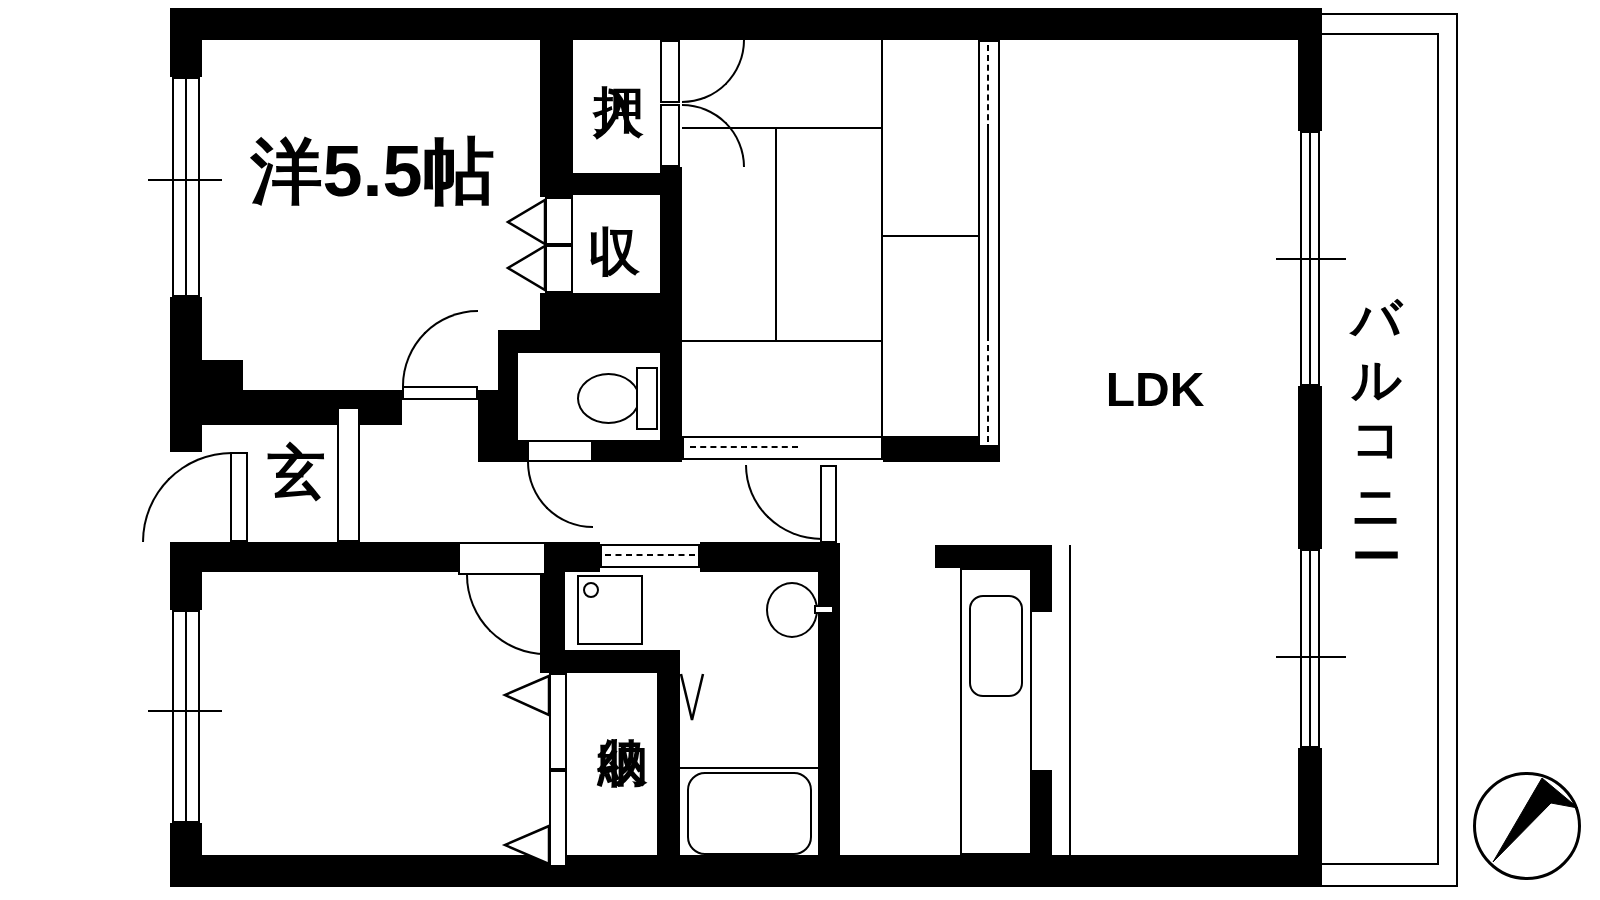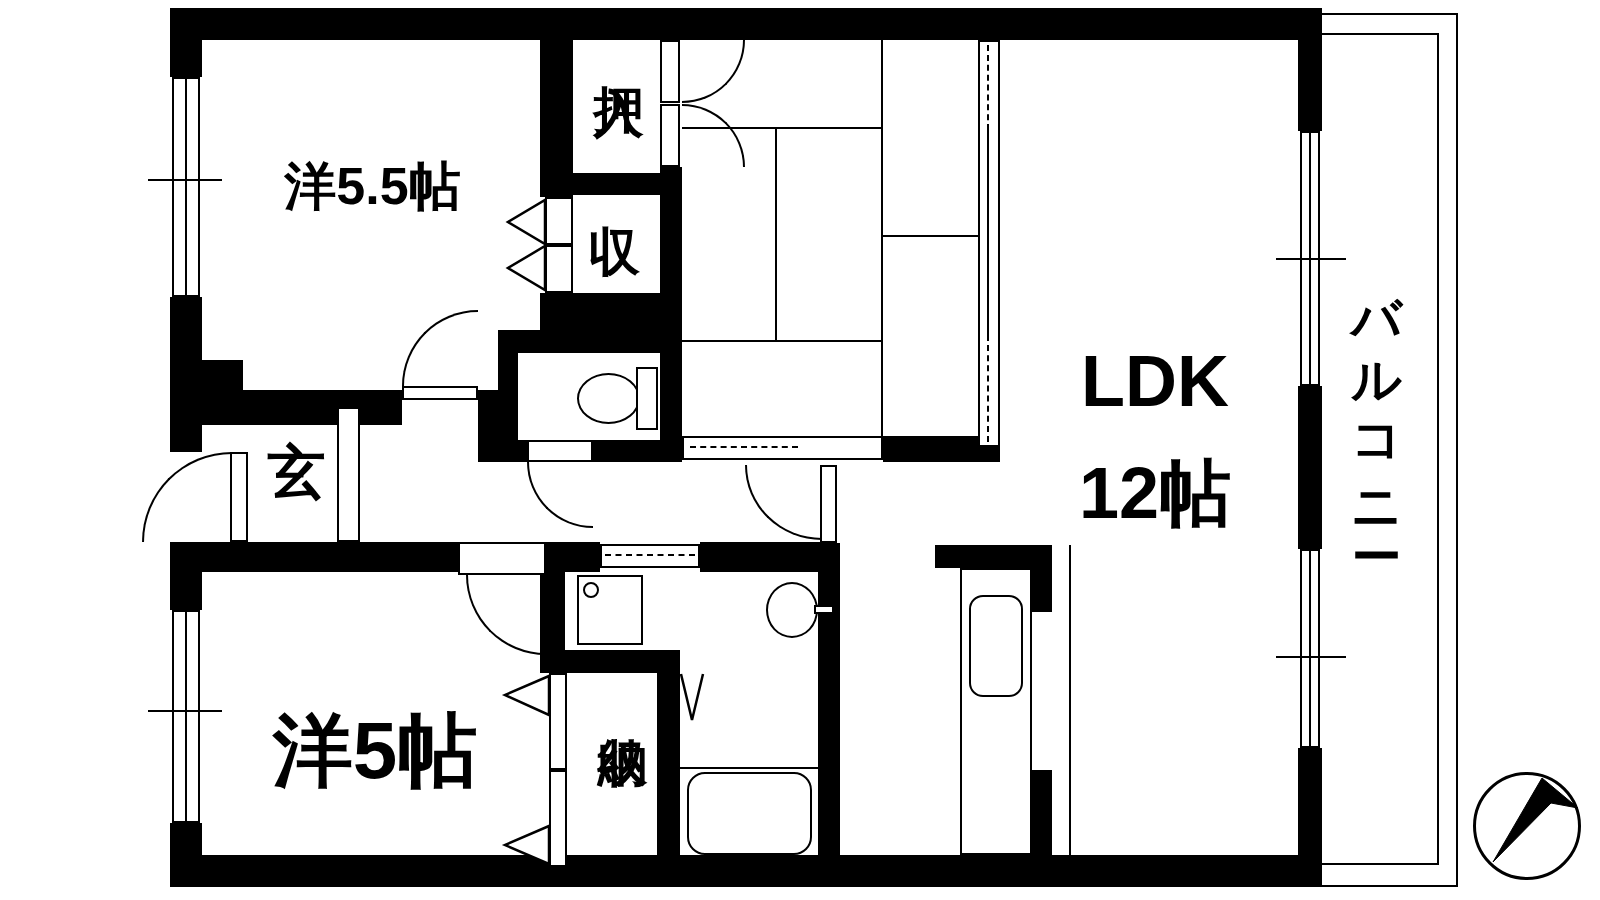--- a/index.html
+++ b/index.html
@@ -145,25 +145,23 @@
 
   <svg class="overlay" width="1600" height="900" viewBox="0 0 1600 900">
     <polygon points="545,200 545,244 508,222" fill="#fff" stroke="#000" stroke-width="2.5"></polygon>
     <polygon points="545,246 545,290 508,268" fill="#fff" stroke="#000" stroke-width="2.5"></polygon>
     <polygon points="549,676 549,715 505,695" fill="#fff" stroke="#000" stroke-width="2.5"></polygon>
     <polygon points="549,826 549,864 505,845" fill="#fff" stroke="#000" stroke-width="2.5"></polygon>
     <polyline points="681,674 692,720 703,674" fill="#fff" stroke="#000" stroke-width="2.5"></polyline>
     <polygon points="1542,778 1578,808 1551,803 1493,862" fill="#000" stroke="#000" stroke-width="1"></polygon>
   </svg>
 
-  <div class="lbl" style="left:205px;top:152px;width:335px;font-size:52px;">洋5.5帖</div>
+  <div class="lbl" style="left:205px;top:124px;width:335px;font-size:72px;">洋5.5帖</div>
   <div class="vlbl" style="left:586px;top:46px;height:130px;font-size:50px;">押入</div>
   <div class="lbl" style="left:584px;top:218px;width:60px;font-size:52px;">収</div>
-  <div class="lbl" style="left:1010px;top:326px;width:290px;font-size:72px;line-height:1.55;">
+  <div class="lbl" style="left:1010px;top:353px;width:290px;font-size:48px;line-height:1.55;">
     <div>LDK</div>
-    <div>12帖</div>
   </div>
   <div class="lbl" style="left:264px;top:434px;width:65px;font-size:58px;">玄</div>
-  <div class="lbl" style="left:210px;top:698px;width:330px;font-size:80px;">洋5帖</div>
   <div class="vlbl" style="left:590px;top:698px;height:170px;font-size:50px;">収納</div>
   <div class="vlbl" style="left:1344px;top:262px;height:380px;font-size:50px;letter-spacing:10px;">バルコニー</div>
 
 </div>
 
 </body></html>

